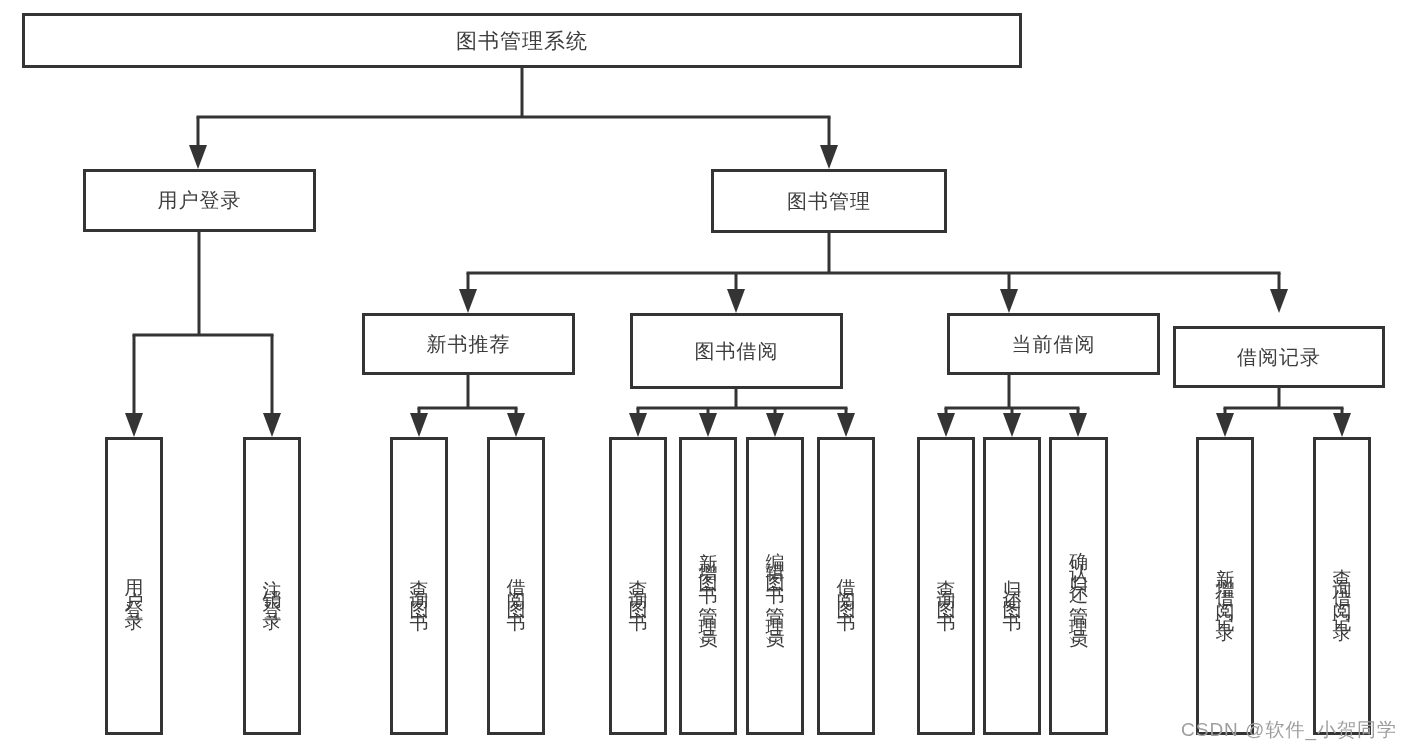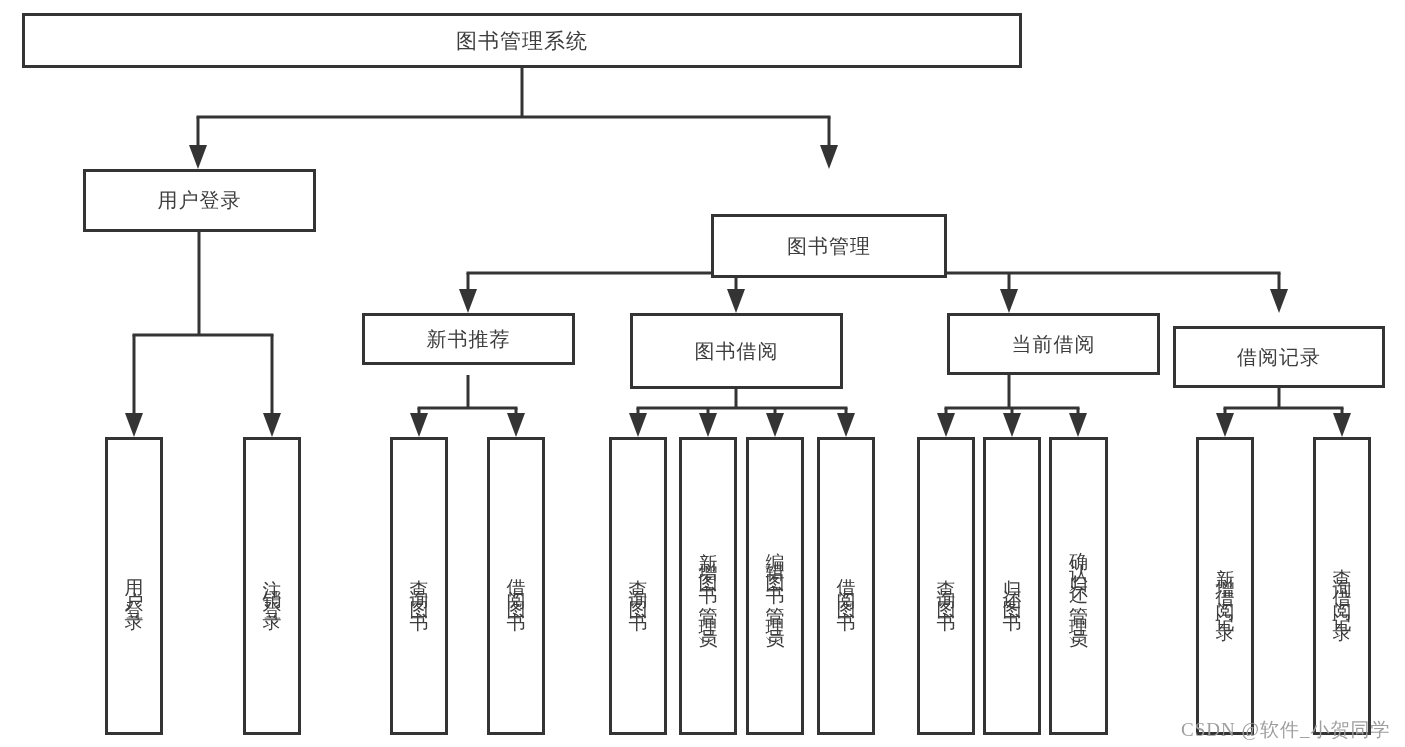--- a/index.html
+++ b/index.html
@@ -66,21 +66,20 @@
   }
   .watermark {
     position: absolute;
     left: 1181px;
     top: 717px;
     font-size: 19px;
     letter-spacing: 1px;
     color: #9e9e9e;
     z-index: 3;
     white-space: nowrap;
-    font-family: Liberation Serif, serif;
   }
 </style>
 </head>
 <body>
 
 <div class="canvas">
 
   <svg class="connectors" width="1405" height="747" viewBox="0 0 1405 747">
 
     <g>
@@ -157,25 +156,25 @@
     </g>
   </svg>
 
   <div class="hbox root" style="left:22px; top:13px; width:1000px; height:55px;">
     <span>图书管理系统</span>
   </div>
 
   <div class="hbox" style="left:83px; top:169px; width:233px; height:63px;">
     <span>用户登录</span>
   </div>
-  <div class="hbox" style="left:711px; top:169px; width:236px; height:64px;margin-top:45px;">
+  <div class="hbox" style="left:711px; top:169px; width:236px; height:64px;">
     <span>图书管理</span>
   </div>
 
-  <div class="hbox" style="left:362px; top:313px; width:213px; height:52px;">
+  <div class="hbox" style="left:362px; top:313px; width:213px; height:62px;">
     <span>新书推荐</span>
   </div>
   <div class="hbox" style="left:630px; top:313px; width:213px; height:76px;">
     <span>图书借阅</span>
   </div>
   <div class="hbox" style="left:903px; top:313px; width:213px; height:62px;margin-left:44px;">
     <span>当前借阅</span>
   </div>
   <div class="hbox" style="left:1173px; top:313px; width:212px; height:62px;margin-top:13px;">
     <span>借阅记录</span>

